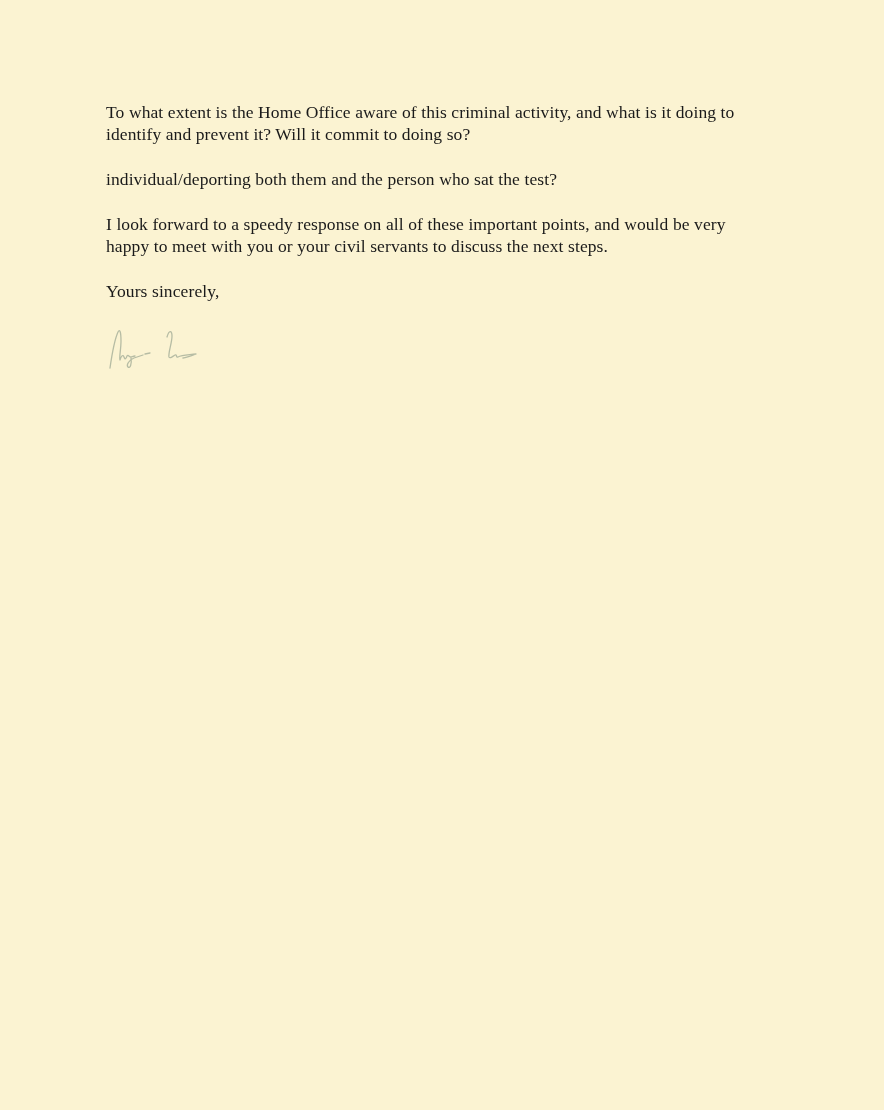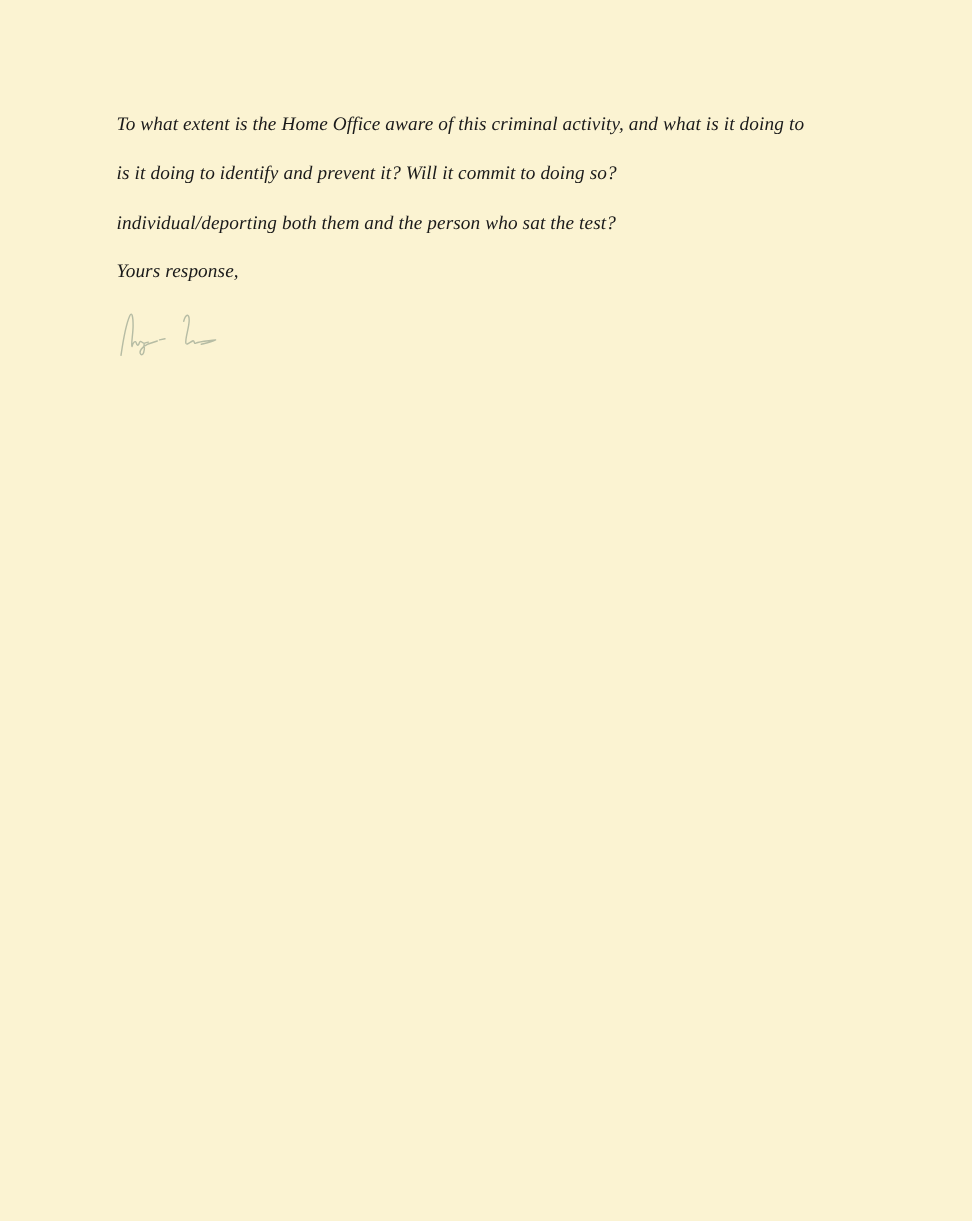--- a/index.html
+++ b/index.html
@@ -25,46 +25,49 @@
   }
   .para {
     margin: 0 0 22.4px 0;
     font-size: 17.5px;
     line-height: 22.4px;
     letter-spacing: 0.1px;
   }
   .line {
     display: block;
     white-space: pre;
-    font-style: italic;
   }
   .signature-wrap {
     margin-top: 4px;
     margin-left: 1px;
   }
   .signature-svg {
     display: block;
   }
 </style>
 </head>
 <body style="background: rgb(251, 243, 210); color: rgb(26, 26, 26);">
 
 <div class="letter-page">
   <div class="letter-body">
       <p class="para">
         <span class="line">To what extent is the Home Office aware of this criminal activity, and what is it doing to</span>
+        <span class="line">identify and prevent it? Will it commit to doing so?</span>
       </p>
       <p class="para">
-        <span class="line">is it doing to identify and prevent it? Will it commit to doing so?</span>
       </p>
       <p class="para">
         <span class="line">individual/deporting both them and the person who sat the test?</span>
       </p>
       <p class="para">
-        <span class="line">Yours response,</span>
+        <span class="line">I look forward to a speedy response on all of these important points, and would be very</span>
+        <span class="line">happy to meet with you or your civil servants to discuss the next steps.</span>
+      </p>
+      <p class="para">
+        <span class="line">Yours sincerely,</span>
       </p>
     </div>
 
   <div class="signature-wrap">
     <svg class="signature-svg" width="92" height="48" viewBox="0 0 92 48" aria-label="Rupert Lowe handwritten signature">
       <g fill="none" stroke-width="1.3" stroke-linecap="round" stroke-linejoin="round" stroke="#b6bca4">
 
         <path d="M3,43 C4,36 7,16 11,7 C13,3 14,8 14,16 C14,24 12,33 13,35
                  C14,31 16,29 17,32 C18,35 19,34 20,31 C21,29 22,32 24,32
                  C25,32 26,31 28,31"></path>

